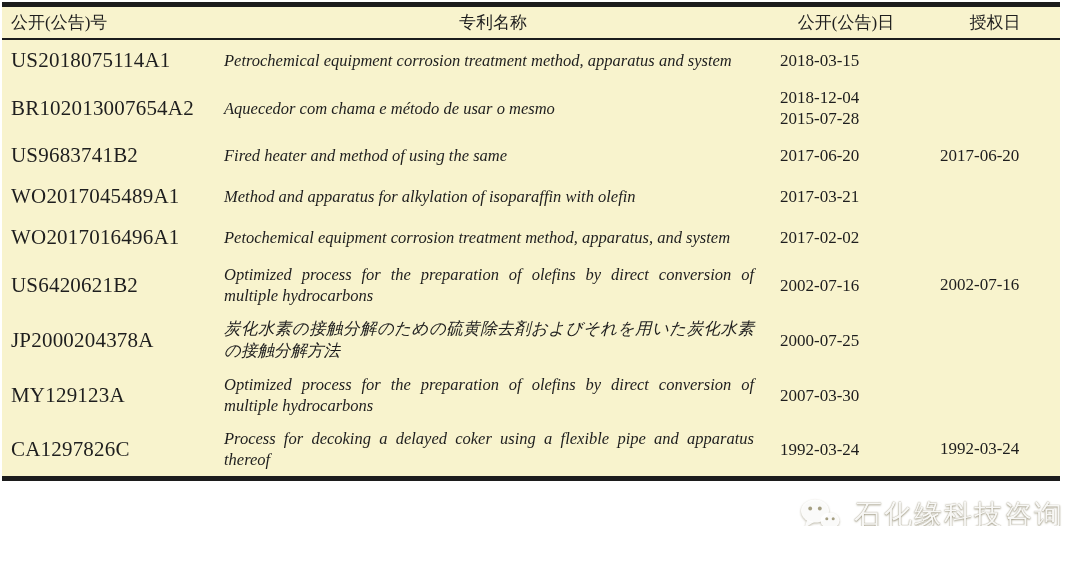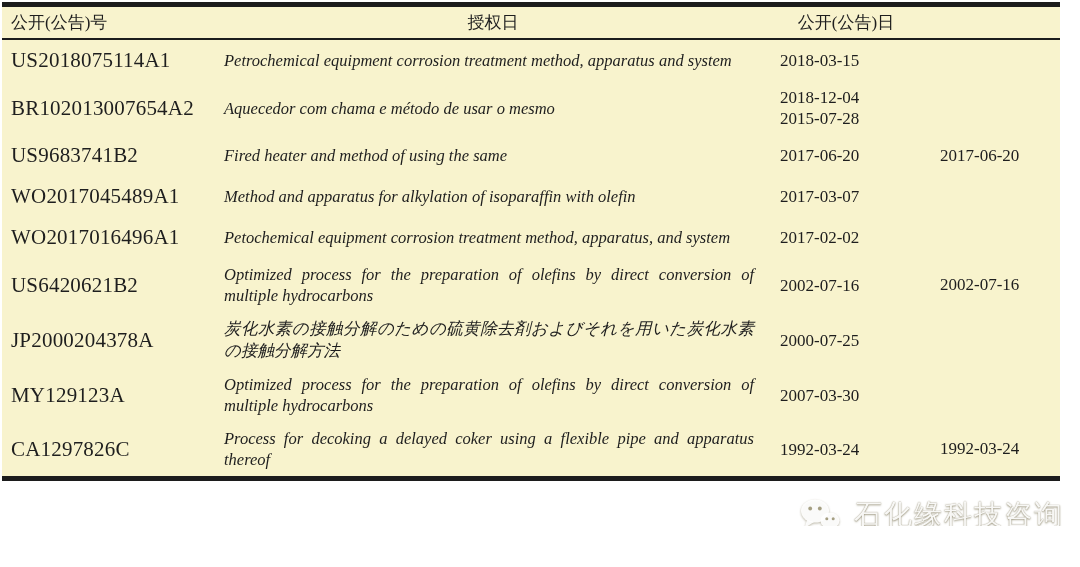--- a/index.html
+++ b/index.html
@@ -92,22 +92,23 @@
 </style>
 </head>
 <body>
 
 <div class="frame">
 
   <div class="sheet">
 
     <div class="grid-row thead">
       <div class="th h-no">公开(公告)号</div>
+      <div class="th h-title">专利名称</div>
+      <div class="th h-pub">公开(公告)日</div>
       <div class="th h-grant">授权日</div>
-      <div class="th h-pub">公开(公告)日</div>
     </div>
 
     <div id="tbody">
   <div class="grid-row row">
     <div class="c-no">US2018075114A1</div>
     <div class="c-title">Petrochemical equipment corrosion treatment method, apparatus and system</div>
     <div class="c-pub">
             <div>2018-03-15</div>
           </div>
     <div class="c-grant"></div>
@@ -129,21 +130,21 @@
     <div class="c-pub">
             <div>2017-06-20</div>
           </div>
     <div class="c-grant">2017-06-20</div>
   </div>
 
   <div class="grid-row row">
     <div class="c-no">WO2017045489A1</div>
     <div class="c-title">Method and apparatus for alkylation of isoparaffin with olefin</div>
     <div class="c-pub">
-            <div>2017-03-07</div>
+            <div>2017-03-21</div>
           </div>
     <div class="c-grant"></div>
   </div>
 
 
   <div class="grid-row row">
     <div class="c-no">WO2017016496A1</div>
     <div class="c-title">Petochemical equipment corrosion treatment method, apparatus, and system</div>
     <div class="c-pub">
             <div>2017-02-02</div>

